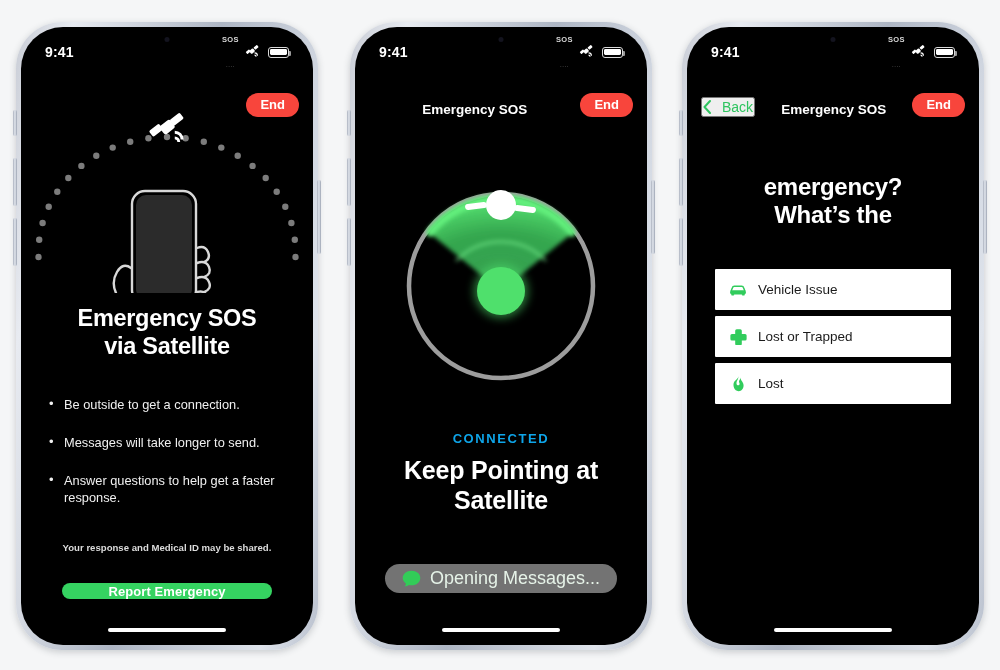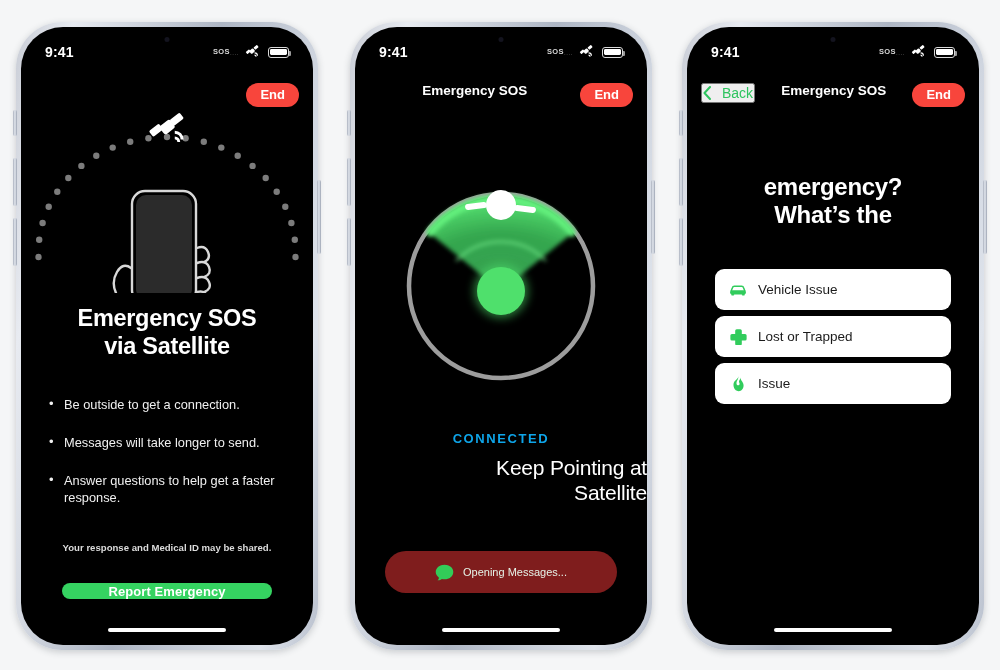--- a/index.html
+++ b/index.html
@@ -42,31 +42,31 @@
     width:5px;height:5px;border-radius:50%;background:#13131e; }
 
   
   .statusbar {
     position: absolute; top: 14px; left: 0; width: 100%; height: 22px;
     display: flex; align-items: center; justify-content: space-between;
     padding: 0 24px; color: #fff; z-index: 7;
   }
   .sb-time { font-size: 14px; font-weight: bold; letter-spacing: .2px; }
   .sb-right { display: flex; align-items: center; gap: 6px; }
-  .sos-glyph { display: flex; flex-direction: row; align-items: center; line-height: 1; }
+  .sos-glyph { display: flex; flex-direction: column; align-items: center; line-height: 1; gap: 17px; }
   .sos-glyph .sos-t { font-size: 7.5px; font-weight: bold; letter-spacing: .4px; color:#d8d8d8; }
   .sos-glyph .sos-d { font-size: 6px; letter-spacing: .6px; color:#8d8d8d; margin-top:1px; }
   .bat { width: 21px; height: 11px; border: 1.4px solid #d9d9d9; border-radius: 3px; position: relative; }
   .bat::after { content:""; position:absolute; right:-3px; top:3px; width:2px; height:5px; background:#9a9a9a; border-radius:0 1px 1px 0; }
   .bat i { position:absolute; inset:1.3px; background:#fff; border-radius:1.4px; display:block; }
 
   
   .navbar {
     position: absolute; top: 56px; left: 0; width: 100%; height: 34px;
-    display: flex; align-items: flex-start; padding: 0 14px; z-index: 7;
+    display: flex; align-items: flex-end; padding: 0 14px; z-index: 7;
   }
   .nav-left, .nav-right { flex: 0 0 auto; display: flex; align-items: center; }
   .nav-title { flex: 1; text-align: center; color: #fff; font-size: 13.5px; font-weight: bold; }
   .back-btn { display: flex; align-items: center; gap: 11px; color: #2ec45f; font-size: 14px; }
   .end-btn {
     background: #f8453c; color: #fff; font-size: 13px; font-weight: bold;
     padding: 5px 14px; border-radius: 14px; border: none; line-height: 1.1;
   }
 
   
@@ -100,41 +100,41 @@
     font-size: 13px; font-weight: bold; letter-spacing: .1px;
   }
 
   
   .radar-wrap { position: absolute; top: 152px; left: 50%; transform: translateX(-50%); width: 214px; height: 214px; }
   .p2-status {
     position: absolute; top: 404px; left: 0; width: 100%; text-align: center;
     color: #0ea5e9; font-size: 13px; font-weight: bold; letter-spacing: 1.6px;
   }
   .p2-title {
-    position: absolute; top: 428px; left: 0; width: 100%; text-align: right;
-    color: #fff; font-size: 21px; font-weight: normal; line-height: 1.2; letter-spacing: -.2px;
+    position: absolute; top: 428px; left: 0; width: 100%; text-align: center;
+    color: #fff; font-size: 25px; font-weight: bold; line-height: 1.2; letter-spacing: -.2px;
   }
   .opening-btn {
-    position: absolute; bottom: 52px; left: 30px; right: 30px; height: 42px;
-    background: #7f1d1d; border: none; border-radius: 21px;
+    position: absolute; bottom: 52px; left: 30px; right: 30px; height: 29px;
+    background: #737373; border: none; border-radius: 21px;
     display: flex; align-items: center; justify-content: center; gap: 9px;
-    color: #e6f3e8; font-size: 11px;
+    color: #e6f3e8; font-size: 18px;
   }
 
   
   .p3-question {
     position: absolute; top: 146px; left: 20px; right: 20px;
     text-align: center; color: #fff; font-size: 24px; font-weight: bold;
     line-height: 1.18; letter-spacing: -.3px;
   }
   .p3-list { position: absolute; top: 242px; left: 28px; right: 28px; }
   .p3-item {
     display: flex; align-items: center; gap: 11px;
     height: 41px; margin-bottom: 6px;
-    background: #fff; border-radius: 9px; padding: 0 14px;
+    background: #fff; border-radius: 1px; padding: 0 14px;
     color: #1b1b1b; font-size: 13.5px; border: none; width: 100%;
     text-align: left;
   }
   .p3-item .ico { width: 18px; height: 18px; flex: 0 0 18px; display: flex; align-items: center; justify-content: center; }
 </style>
 </head>
 <body>
 
 <div id="stage">
 
@@ -406,21 +406,21 @@
           </span>
           <span>Lost or Trapped</span>
         </button>
 
         <button class="p3-item">
           <span class="ico">
             <svg width="13" height="17" viewBox="0 0 13 17">
               <path d="M6.5 .8 C6.5 4 3.2 4.6 1.9 7.6 C.6 10.6 2.3 16.2 6.5 16.2 C10.7 16.2 12.4 11.9 11.2 8.6 C10.2 5.9 8.4 5 8.4 2.6 C8.4 4.4 7 5.2 7 6.6 C7 7.6 7.6 8 7.6 8.8 C7.6 9.8 6.8 10.3 6.1 10.3 C5.2 10.3 4.5 9.5 4.5 8.4 C4.5 5.8 6.5 4.6 6.5 .8 Z" fill="#31cc5c"></path>
             </svg>
           </span>
-          <span>Issue</span>
+          <span>Lost</span>
         </button>
       </div>
 
       <div class="home-ind"></div>
     </div>
   </div>
 
 </div>
 
 </body></html>

